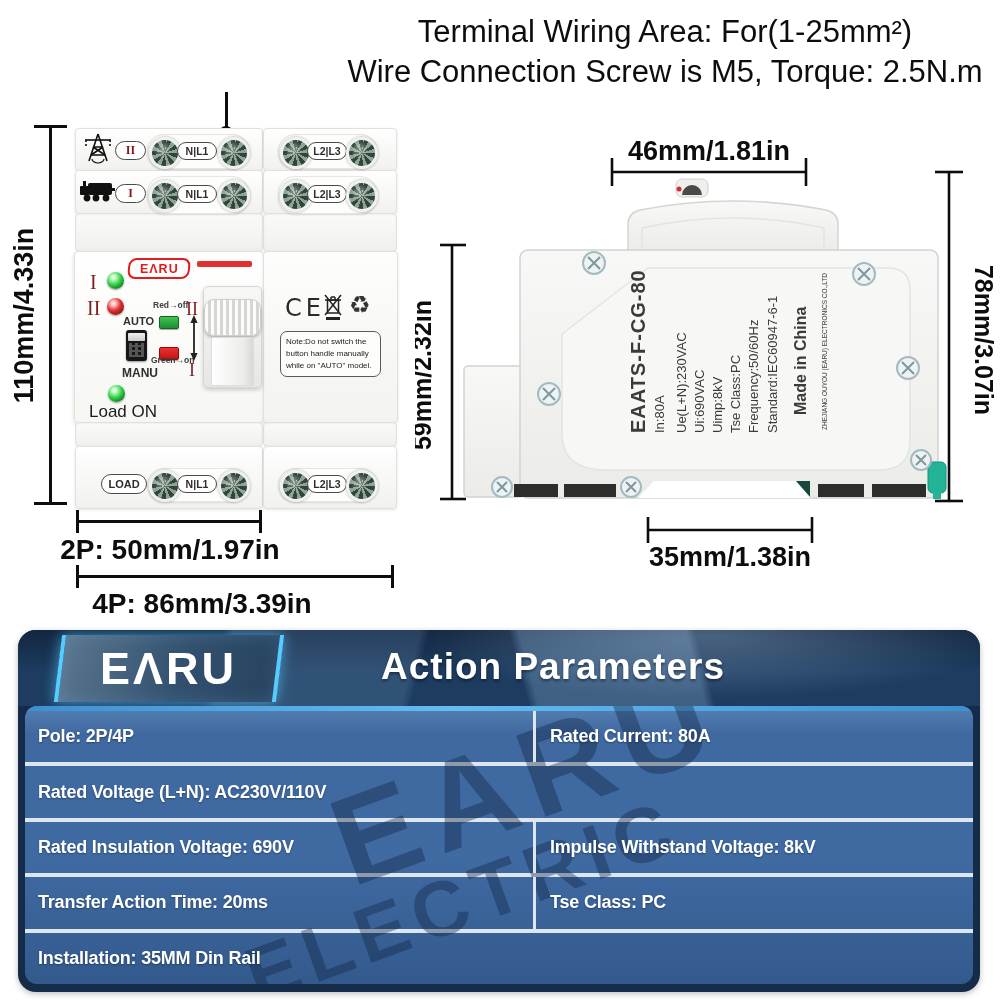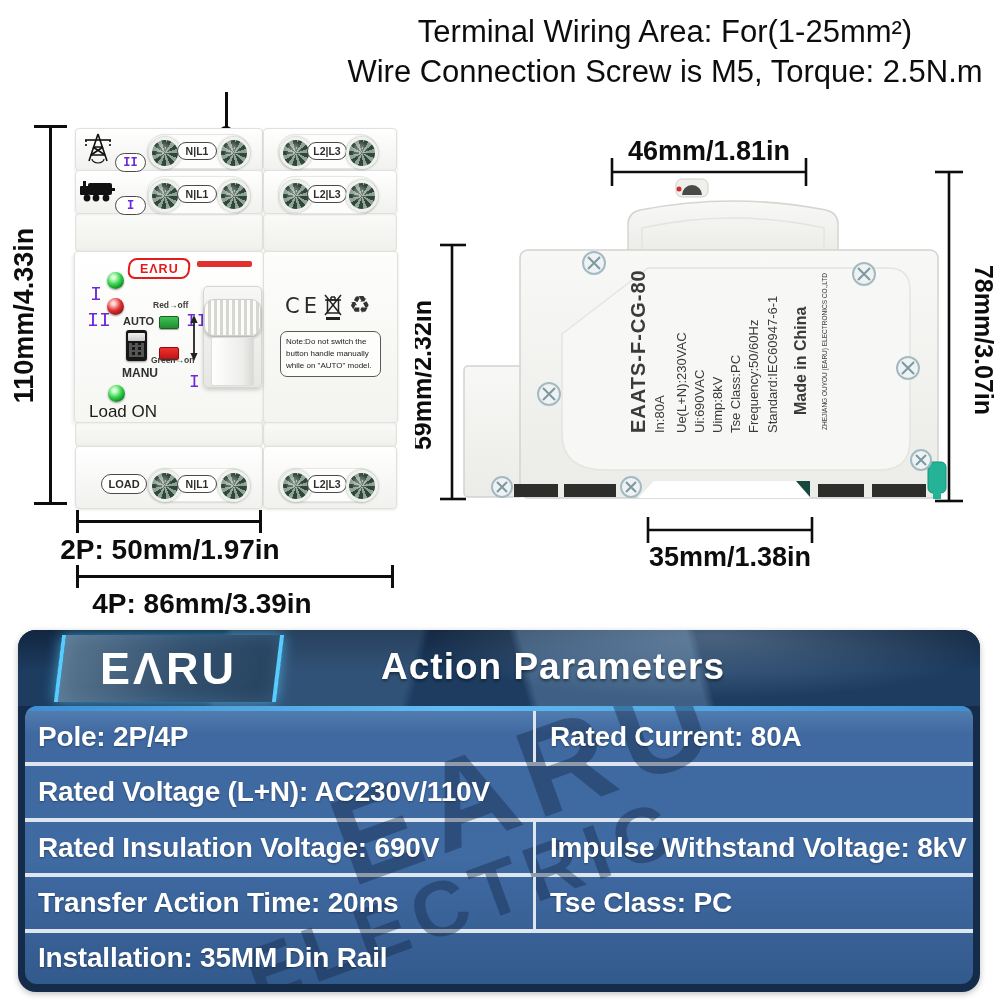--- a/index.html
+++ b/index.html
@@ -16,21 +16,21 @@
        border:1px solid #e0e0dd;border-radius:4px;box-shadow:0 1px 3px rgba(0,0,0,.10);}
   .mod.recess{background:linear-gradient(180deg,#fafaf8,#f0f0ed);box-shadow:inset 0 1px 2px rgba(0,0,0,.05);}
   .pill{position:absolute;background:#fdfdfc;border:1px solid #e6e6e3;border-radius:17px;
         box-shadow:0 1px 2px rgba(0,0,0,.10);}
   .screw{position:absolute;width:26px;height:26px;border-radius:50%;
      background:radial-gradient(circle at 42% 38%, rgba(255,255,255,.35) 0 12%, transparent 40%),
         repeating-conic-gradient(from 8deg,#31463b 0 21deg,#8ea295 21deg 42deg);
      border:3px solid #eef1ed;box-shadow:0 0 3px rgba(0,0,0,.35);}
   .oval{position:absolute;background:#fff;border:1.5px solid #4a4a48;border-radius:10px;
         color:#2d2d2b;font-size:10.5px;font-weight:600;display:flex;align-items:center;justify-content:center;}
-  .roman{font-family:Liberation Mono, monospace;color:#6d28d9;margin-top:12px;}
+  .roman{font-family:Liberation Serif, serif;color:#7f1d1d;}
   .led{position:absolute;width:17px;height:17px;border-radius:50%;box-shadow:0 1px 2px rgba(0,0,0,.4);}
   .led.green{background:radial-gradient(circle at 38% 32%,#d9ffd9 0 10%,#35d44c 45%,#0c7a1d 80%,#07430f);}
   .led.red{background:radial-gradient(circle at 38% 32%,#ffd9d9 0 10%,#e03434 45%,#8c0f0f 80%,#4d0606);}
   .btn{position:absolute;width:18px;height:11px;border-radius:2px;box-shadow:0 1px 1px rgba(0,0,0,.35);}
   .btn.green{background:linear-gradient(180deg,#3fc455,#1f8c30);border:1px solid #156322;}
   .btn.red{background:linear-gradient(180deg,#ef3030,#c01414);border:1px solid #8a0d0d;}
   .small-lbl{position:absolute;font-size:8.5px;color:#3d3d3b;font-weight:600;}
   .panel-lbl{position:absolute;font-weight:bold;color:#2f2f2d;}
   .note-box{position:absolute;border:1.5px solid #5a5a58;border-radius:7px;background:#fdfdfc;
             font-size:8px;line-height:1.5;color:#222;padding:4px 5px;}
@@ -50,21 +50,21 @@
      display:flex;align-items:center;justify-content:center;}
   .logo-text{transform:skewX(7deg);font-size:45px;font-weight:bold;color:#fff;letter-spacing:3px;}
   .ptitle{position:absolute;left:255px;top:16px;width:560px;text-align:center;font-size:37px;
           font-weight:bold;color:#fff;letter-spacing:1px;text-shadow:0 2px 3px rgba(0,0,0,.45);}
   .prows{position:absolute;left:7px;right:7px;top:76px;bottom:8px;border-radius:12px;overflow:hidden;
          background:linear-gradient(180deg,#5681b3,#3f69a0 10%,#3f6aa2 55%,#335a8d);
          display:flex;flex-direction:column;}
   .row-glow{height:5px;background:linear-gradient(90deg,#3e8fd2,#63bcf2 45%,#3e8fd2);flex:0 0 auto;}
   .prow{flex:1 1 auto;display:flex;border-bottom:4px solid #dde6ee;}
   .prow:last-child{border-bottom:none;gap:42px;}
-  .pcell{display:flex;align-items:center;color:#fff;font-weight:bold;font-size:28px;
+  .pcell{display:flex;align-items:center;color:#fff;font-weight:bold;font-size:18px;
          white-space:nowrap;position:relative;z-index:2;letter-spacing:-0.2px;
          text-shadow:0 1px 2px rgba(0,0,0,.35);}
   .pcell.l{width:508px;padding-left:13px;box-sizing:border-box;}
   .pcell.r{flex:1;border-left:3px solid #dde6ee;padding-left:14px;}
   .wm{position:absolute;font-weight:bold;color:rgba(16,34,64,.38);transform:rotate(-20deg);
       z-index:1;pointer-events:none;white-space:nowrap;}
   
   .sv-txt{fill:#3b3b39;font-family:"Liberation Sans",sans-serif;}
 </style>
 </head>
@@ -162,21 +162,21 @@
     <line x1="6" y1="7" x2="6" y2="39" stroke="#222" stroke-width="1.8"></line>
     <polygon points="6,0 2.4,8 9.6,8" fill="#222"></polygon>
     <polygon points="6,46 2.4,38 9.6,38" fill="#222"></polygon>
   </svg>
   <div class="abs roman" style="left:189px;top:360px;font-size:18px;">I</div>
 
   <div class="abs" style="left:203px;top:286px;width:57px;height:100px;background:linear-gradient(180deg,#f7f7f5,#e6e6e3);border:1px solid #d6d6d3;border-radius:5px;box-shadow:0 2px 4px rgba(0,0,0,.18);"></div>
   <div class="abs" style="left:204px;top:299px;width:55px;height:35px;background:repeating-linear-gradient(90deg,#fcfcfa 0 3px,#d6d6d2 3px 6px);border:1px solid #cfcfcc;border-radius:10px;box-shadow:0 2px 3px rgba(0,0,0,.25);"></div>
   <div class="abs" style="left:211px;top:337px;width:41px;height:47px;background:linear-gradient(90deg,#ffffff,#ededeb 75%,#d8d8d5);border:1px solid #ddd;border-radius:2px;"></div>
 
-  <div class="abs" style="left:285px;top:294px;font-size:21px;font-weight:500;letter-spacing:4px;color:#2a2a2a;font-family:'DejaVu Sans',sans-serif;">CE</div>
+  <div class="abs" style="left:285px;top:294px;font-size:24px;font-weight:500;letter-spacing:4px;color:#2a2a2a;font-family:'DejaVu Sans',sans-serif;">CE</div>
   <svg class="abs" style="left:322px;top:293px;" width="22" height="30" viewBox="0 0 22 30">
     <g stroke="#222" stroke-width="1.5" fill="none">
       <rect x="5.5" y="7" width="11" height="13"></rect>
       <line x1="3" y1="7" x2="19" y2="7"></line>
       <line x1="9" y1="4" x2="13" y2="4"></line>
         <line x1="9" y1="4" x2="9" y2="7"></line>
         <line x1="13" y1="4" x2="13" y2="7"></line>
       <line x1="3" y1="2" x2="19" y2="22"></line>
         <line x1="19" y1="2" x2="3" y2="22"></line>
     </g>

